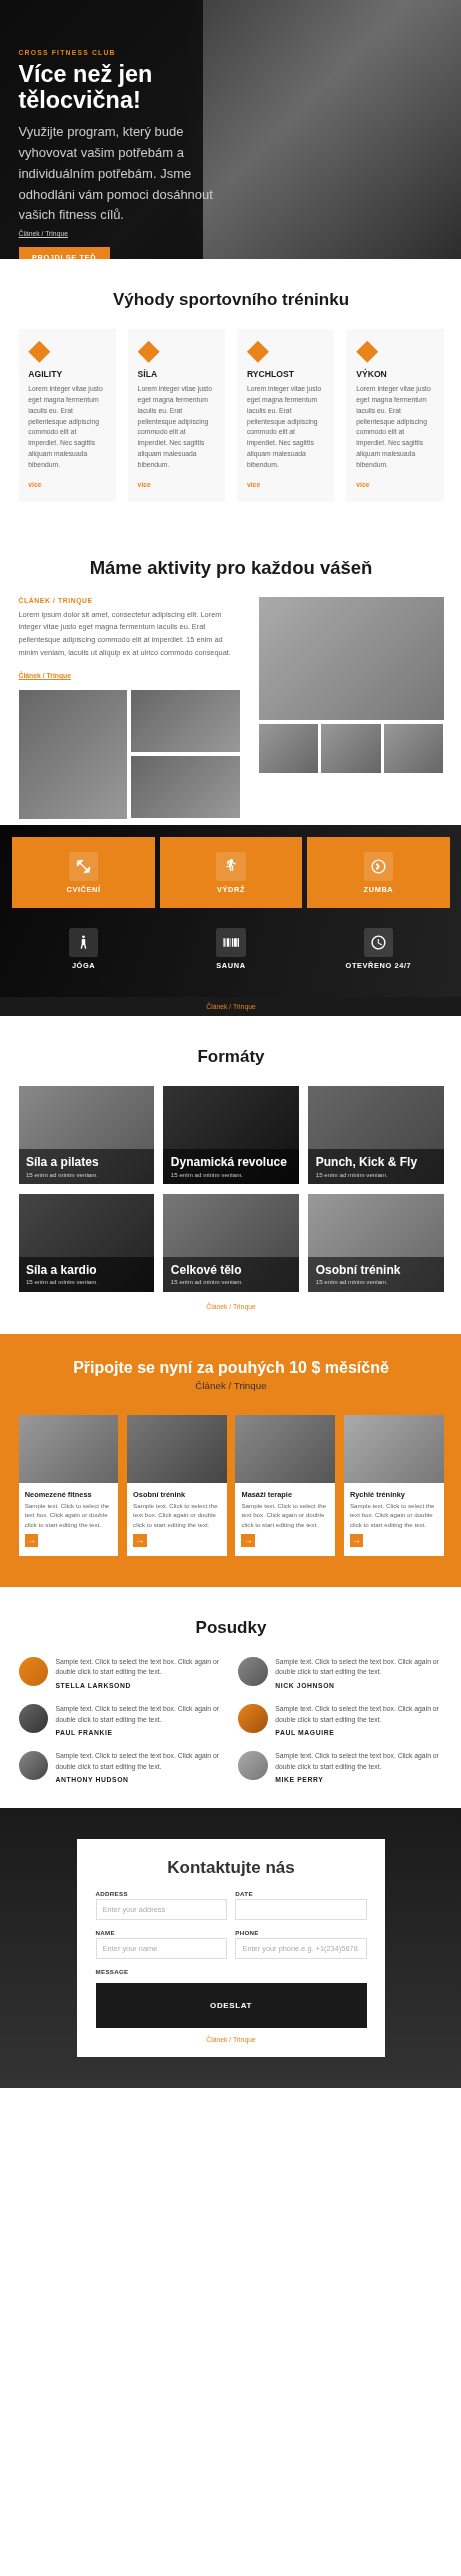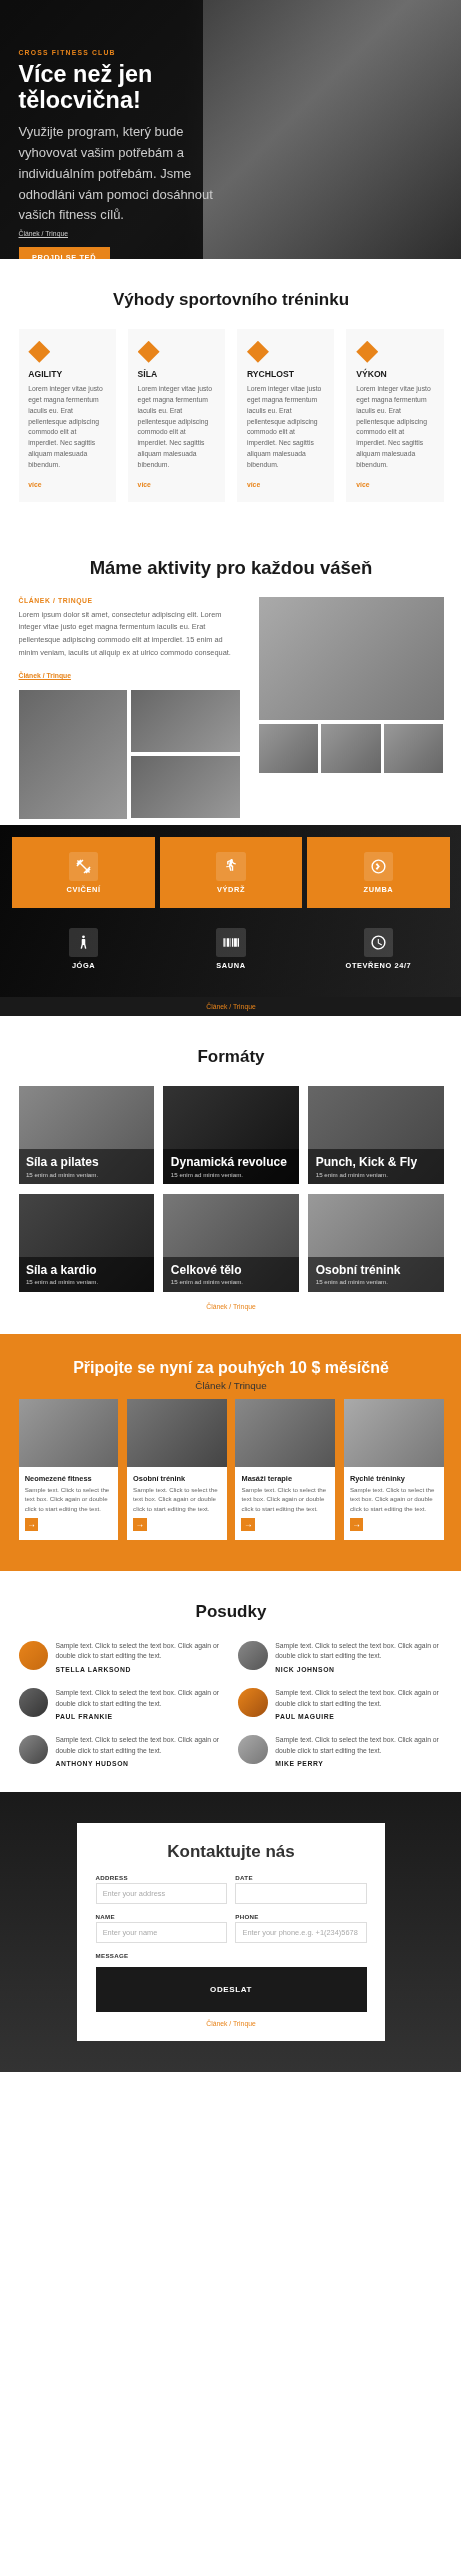--- a/index.html
+++ b/index.html
@@ -158,21 +158,21 @@
       background: rgba(0,0,0,0.55); padding: 6.2px 7.4px;
     }
     .format-name { color: #fff; font-size: 12px; font-weight: 900; }
     .format-meta { color: rgba(255,255,255,0.75); font-size: 6.2px; margin-top: 1.2px; }
     .formats-link { text-align: center; margin-top: 11px; font-size: 6.8px; color: #e8841a; }
 
     
     .join-section {
       background: #e8841a; padding: 24.6px 18.5px 31px;
     }
-    .join-header { text-align: center; margin-bottom: 8px; }
+    .join-header { text-align: center; margin-bottom: 24px; }
     .join-title { font-size: 16px; font-weight: 900; color: #fff; margin-bottom: 3.7px; }
     .join-grid { display: grid; grid-template-columns: repeat(4,1fr); gap: 8.6px; }
     .join-card { background: #fff; padding: 0 0 8.6px 0; }
     .join-card-img {
       width: 100%; height: 68px;
       background: linear-gradient(135deg, #999 0%, #666 100%);
       margin-bottom: 6.2px;
     }
     .join-card-img.d2 { background: linear-gradient(135deg, #777 0%, #444 100%); }
     .join-card-img.d3 { background: linear-gradient(135deg, #888 0%, #555 100%); }

